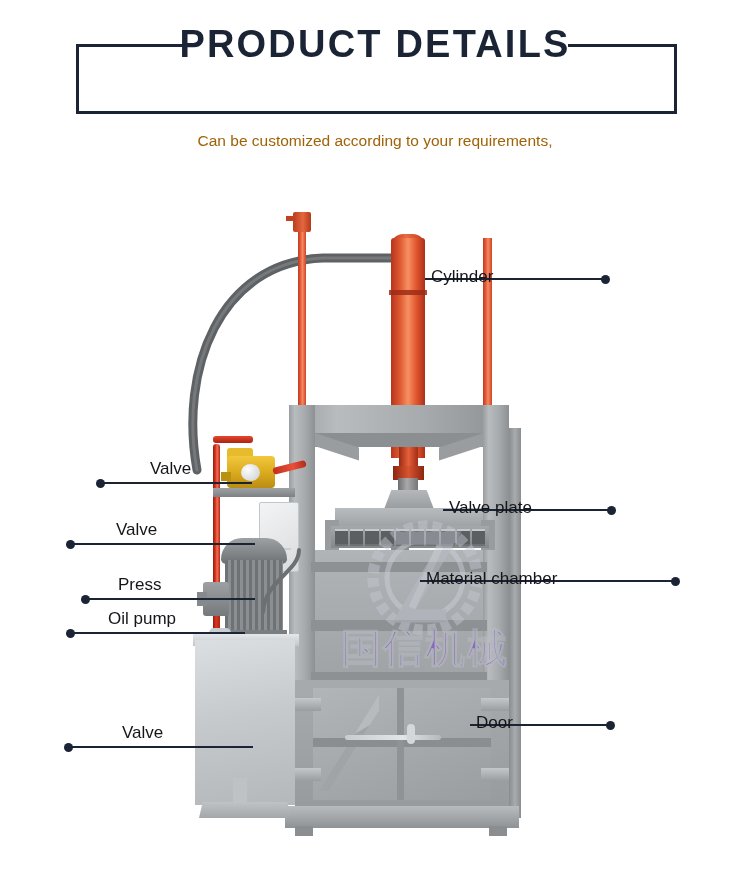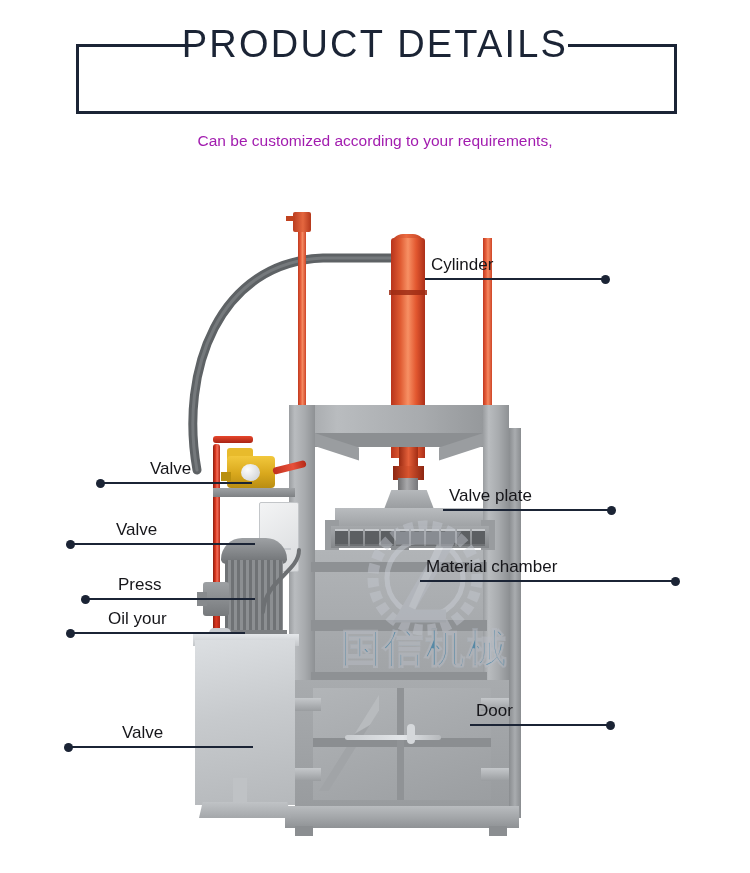--- a/index.html
+++ b/index.html
@@ -36,33 +36,33 @@
     left: 188px; top: 34px;
     width: 380px; height: 24px;
     background: #ffffff;
   }
   #page-title {
     position: absolute;
     left: 0; top: 22px;
     width: 750px;
     text-align: center;
     font-size: 38px;
-    font-weight: 400;
+    font-weight: 700;
     letter-spacing: 2.2px;
     color: #1b2435;
     line-height: 44px;
     white-space: nowrap;
   }
   #subtitle {
     position: absolute;
     left: 0; top: 130px;
     width: 750px;
     text-align: center;
     font-size: 15.5px;
-    color: #a21caf;
+    color: #a16207;
     line-height: 21px;
   }
   #subtitle span { display: block; }
 
   
   #photo-stage {
     position: absolute;
     left: 0; top: 180px;
     width: 750px; height: 693px;
     background: #ffffff;
@@ -270,21 +270,21 @@
     pointer-events: none;
     opacity: .48;
   }
   #wm-cn {
     position: absolute;
     left: 0; top: 106px;
     width: 250px;
     text-align: center;
     font-size: 40px;
     font-weight: bold;
-    color: #0369a1;
+    color: #6d28d9;
     letter-spacing: 2px;
     -webkit-text-stroke: 1px #b9bdc6;
     line-height: 44px;
   }
   #wm-en {
     position: absolute;
     left: 0; top: 154px;
     width: 250px;
     text-align: center;
     font-size: 13px;
@@ -309,21 +309,21 @@
     top: -3.5px;
   }
   .callout .lead-text {
     position: absolute;
     font-size: 17px;
     color: #16161a;
     white-space: nowrap;
     line-height: 20px;
     top: -23px;
   }
-  .callout.right .lead-text { left: 6px; }
+  .callout.right .lead-text { left: 6px; margin-top: 12px; }
   .callout.left  .lead-text { right: 4px; }
 </style>
 </head>
 <body>
 
 <div id="header-block">
   <div id="title-frame"></div>
   <div id="title-mask"></div>
   <div id="page-title">PRODUCT DETAILS</div>
   <div id="subtitle">
@@ -478,21 +478,21 @@
 
   <div class="callout left" style="left:85px; top:418px;">
     <div class="lead-line" style="left:0; width:170px;"></div>
     <div class="lead-dot" style="left:-4px;"></div>
     <div class="lead-text" style="right:auto; left:33px;">Press</div>
   </div>
 
   <div class="callout left" style="left:70px; top:452px;">
     <div class="lead-line" style="left:0; width:175px;"></div>
     <div class="lead-dot" style="left:-4px;"></div>
-    <div class="lead-text" style="right:auto; left:38px;">Oil your</div>
+    <div class="lead-text" style="right:auto; left:38px;">Oil pump</div>
   </div>
 
   <div class="callout left" style="left:68px; top:566px;">
     <div class="lead-line" style="left:0; width:185px;"></div>
     <div class="lead-dot" style="left:-4px;"></div>
     <div class="lead-text" style="right:auto; left:54px;">Valve</div>
   </div>
 
 </div>
 

